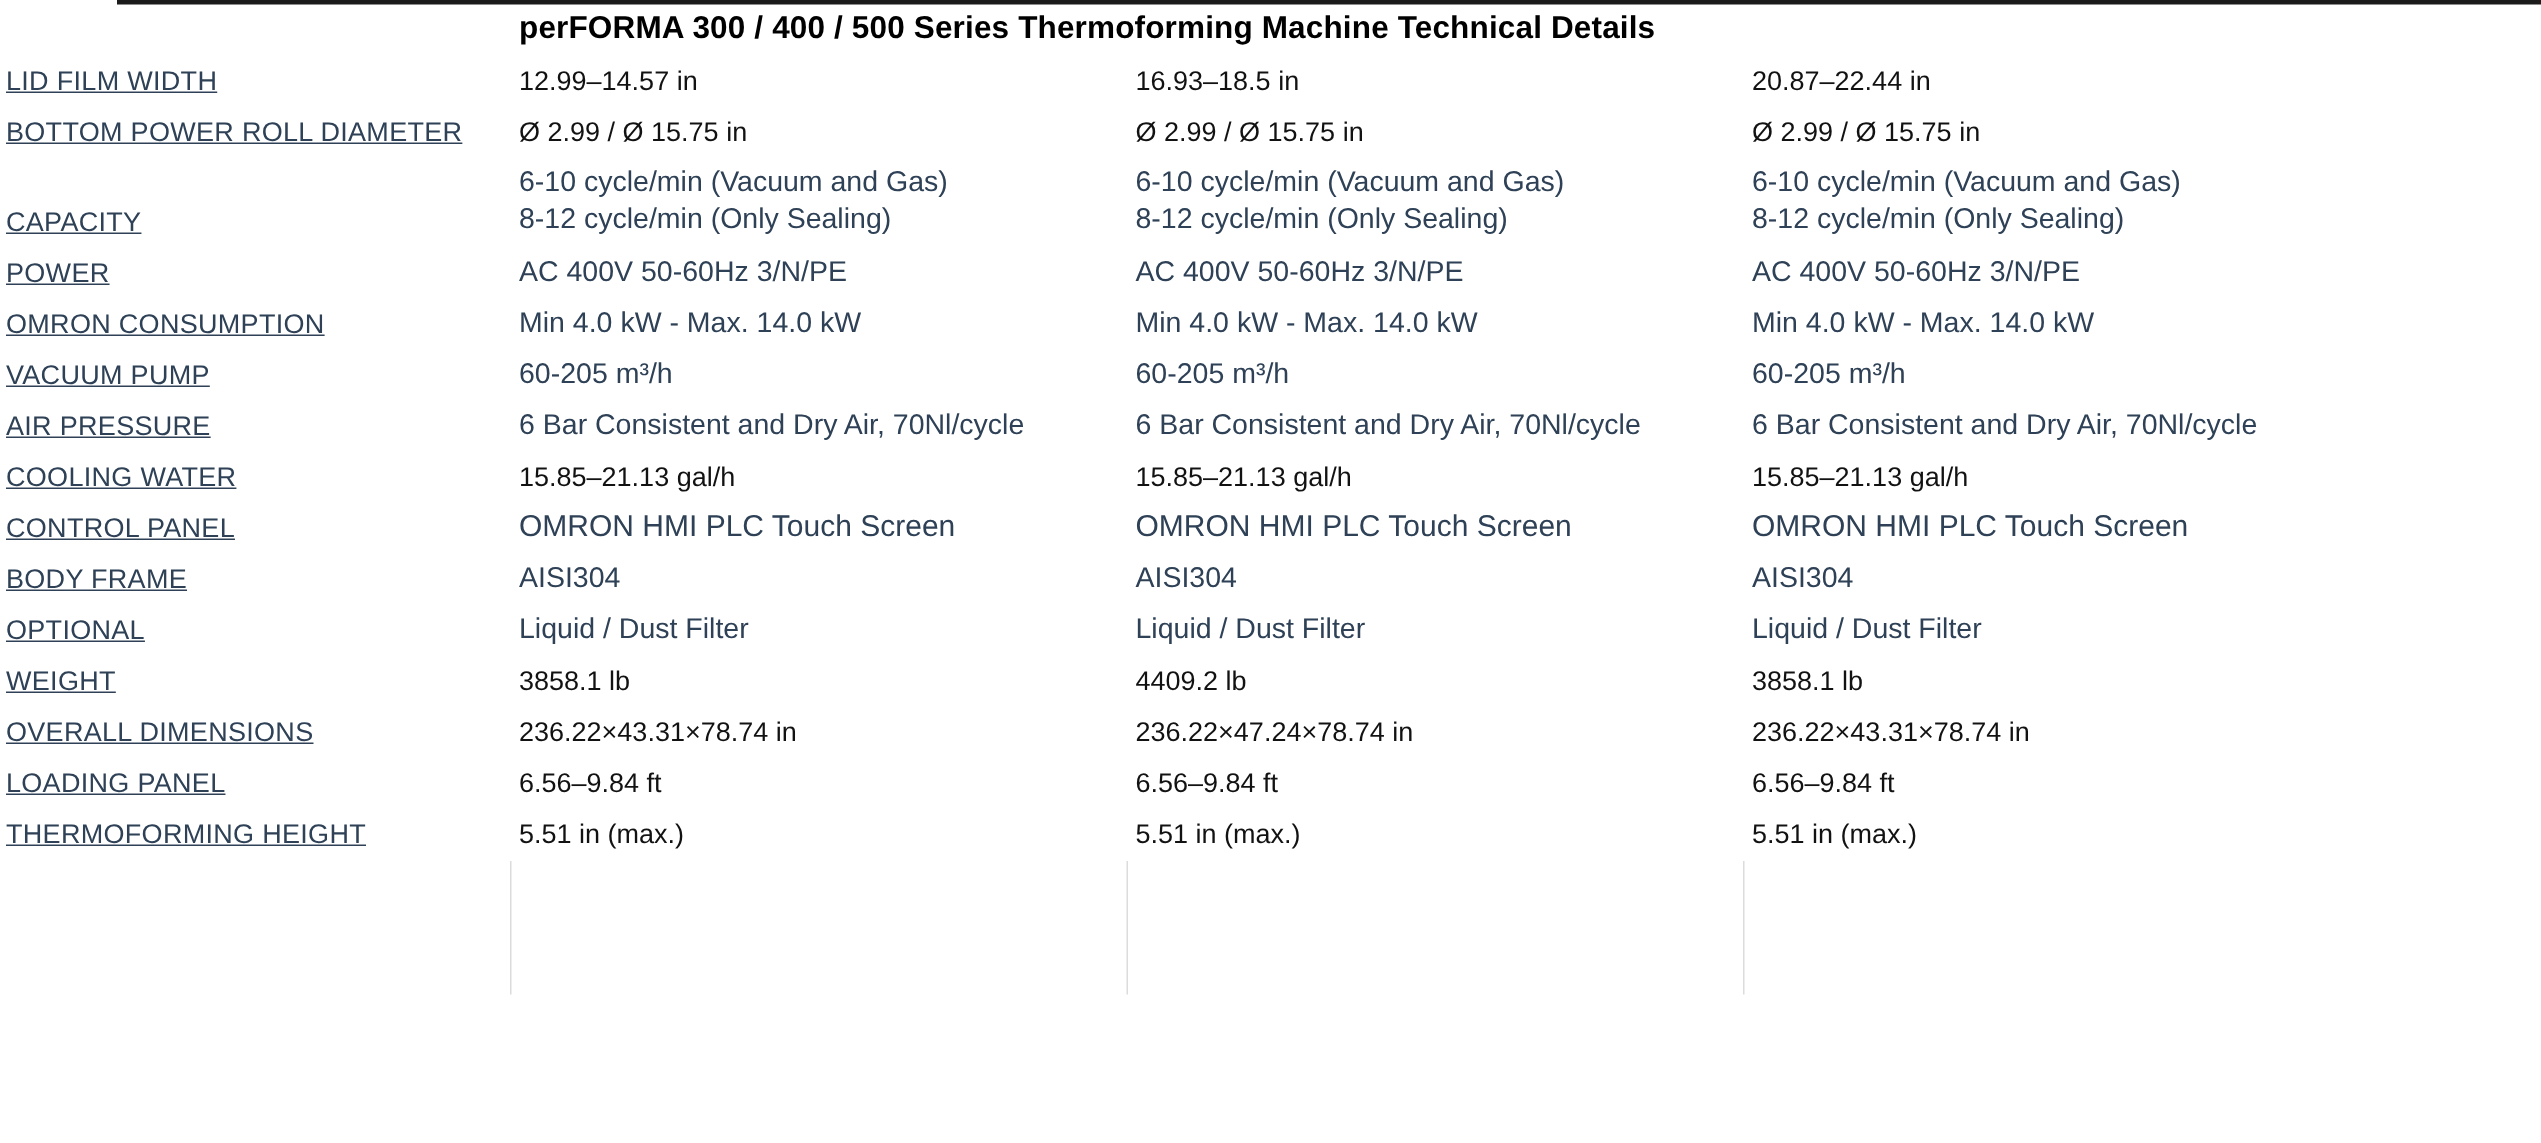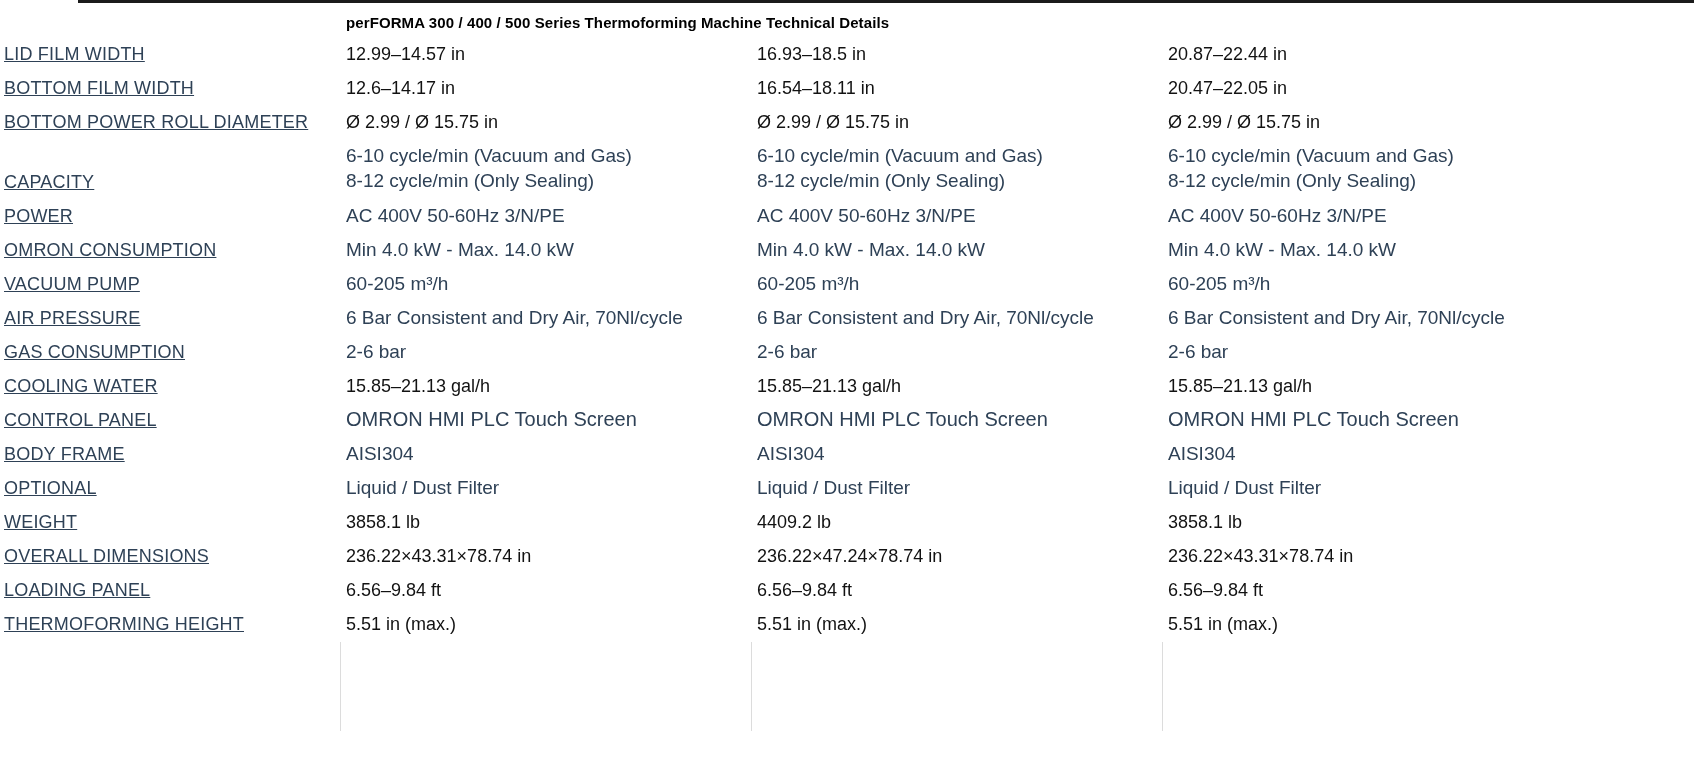--- a/index.html
+++ b/index.html
@@ -40,21 +40,21 @@
   }
   td { padding-left: 6px; }
 
   tr.title-row { height: 35px; }
   tr.row       { height: 34px; }
   tr.row-tall  { height: 60px; }
   tr.empty-row { height: 89px; }
   tr.empty-row td { border-left: 1px solid var(--divider, #dcdcdc); }
 
   .title {
-    font-size: 15px;
+    font-size: 21px;
     font-weight: bold;
     color: #000000;
     letter-spacing: 0.1px;
   }
   th.row-label {
     font-size: 18px;
     color: var(--navy, #2e4156);
     letter-spacing: 0.2px;
     text-decoration: underline;
   }
@@ -94,32 +94,20 @@
           <div>12.99–14.57 in</div>
         </td>
         <td class="val-converted">
           <div>16.93–18.5 in</div>
         </td>
         <td class="val-converted">
           <div>20.87–22.44 in</div>
         </td>
       </tr>
       <tr class="row">
-        <th class="row-label">BOTTOM FILM WIDTH</th>
-        <td class="val-converted">
-          <div>12.6–14.17 in</div>
-        </td>
-        <td class="val-converted">
-          <div>16.54–18.11 in</div>
-        </td>
-        <td class="val-converted">
-          <div>20.47–22.05 in</div>
-        </td>
-      </tr>
-      <tr class="row">
         <th class="row-label">BOTTOM POWER ROLL DIAMETER</th>
         <td class="val-converted">
           <div>Ø 2.99 / Ø 15.75 in</div>
         </td>
         <td class="val-converted">
           <div>Ø 2.99 / Ø 15.75 in</div>
         </td>
         <td class="val-converted">
           <div>Ø 2.99 / Ø 15.75 in</div>
         </td>
@@ -178,32 +166,20 @@
       <tr class="row">
         <th class="row-label">AIR PRESSURE</th>
         <td class="val-site">
           <div>6 Bar Consistent and Dry Air, 70Nl/cycle</div>
         </td>
         <td class="val-site">
           <div>6 Bar Consistent and Dry Air, 70Nl/cycle</div>
         </td>
         <td class="val-site">
           <div>6 Bar Consistent and Dry Air, 70Nl/cycle</div>
-        </td>
-      </tr>
-      <tr class="row">
-        <th class="row-label">GAS CONSUMPTION</th>
-        <td class="val-site">
-          <div>2-6 bar</div>
-        </td>
-        <td class="val-site">
-          <div>2-6 bar</div>
-        </td>
-        <td class="val-site">
-          <div>2-6 bar</div>
         </td>
       </tr>
       <tr class="row">
         <th class="row-label">COOLING WATER</th>
         <td class="val-converted">
           <div>15.85–21.13 gal/h</div>
         </td>
         <td class="val-converted">
           <div>15.85–21.13 gal/h</div>
         </td>

